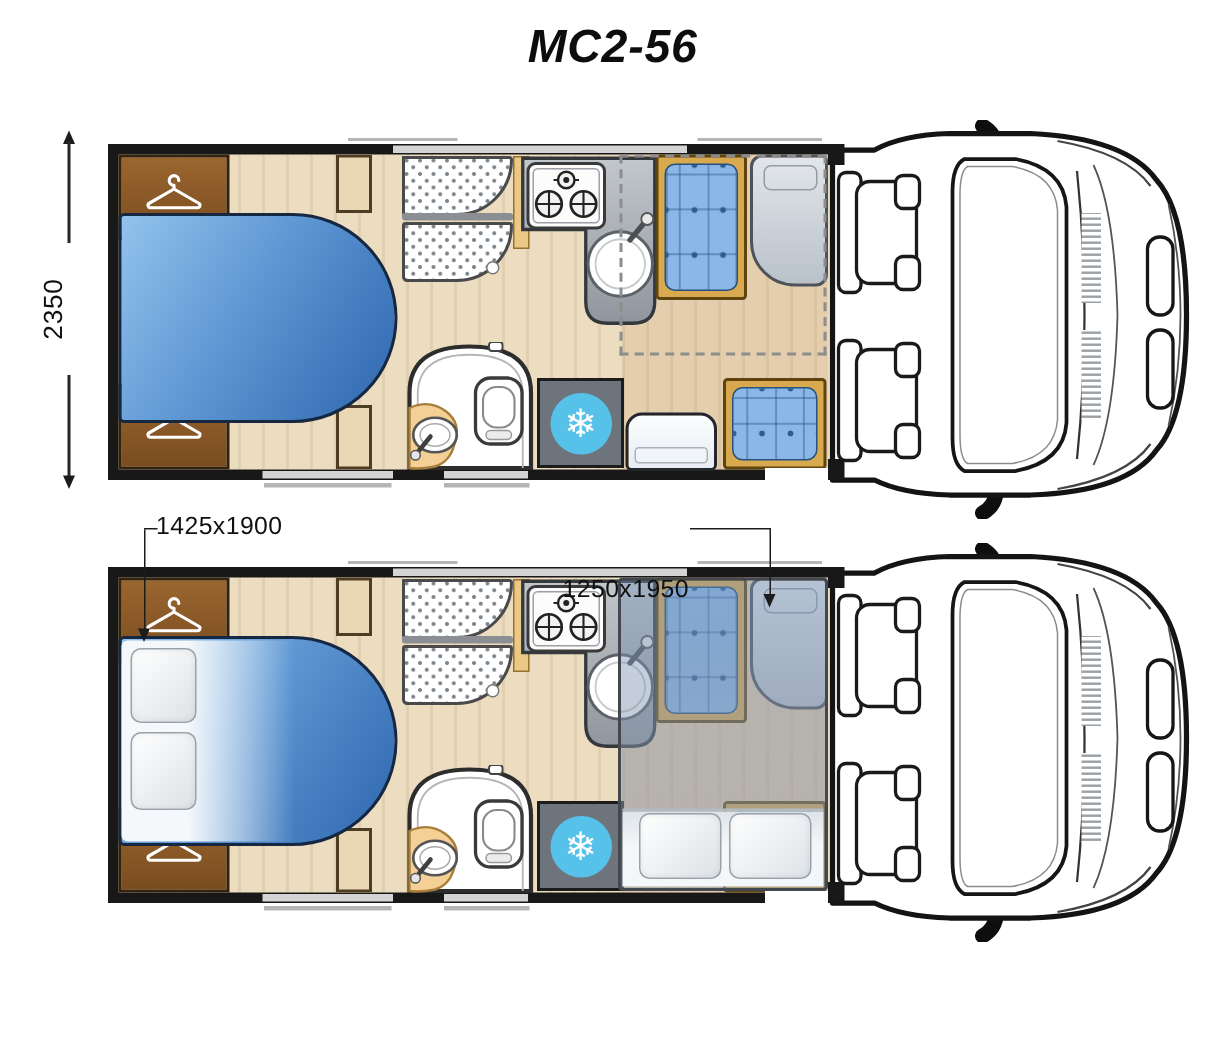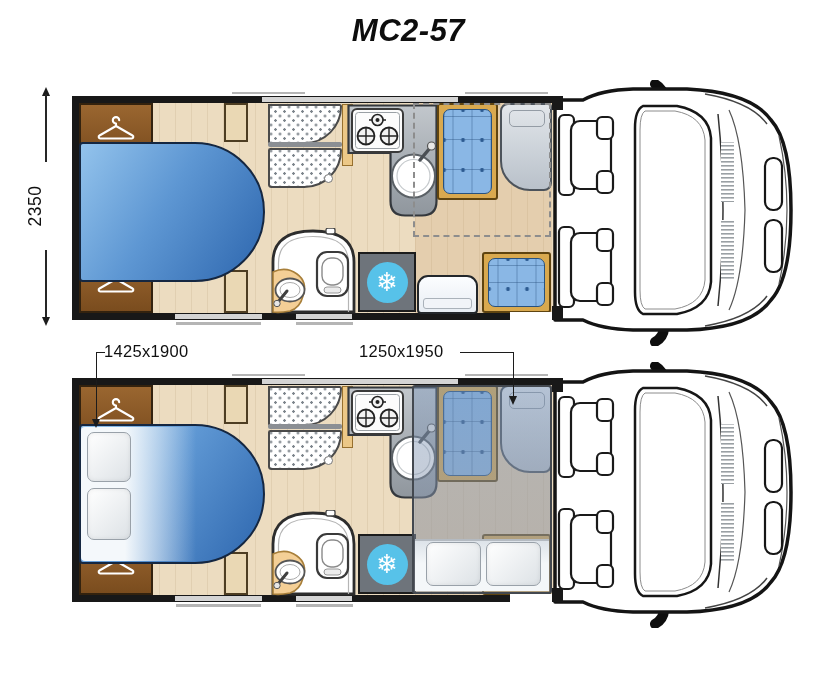--- a/index.html
+++ b/index.html
@@ -51,21 +51,21 @@
   .hline {height:1.6px; background:#1c1c1c;}
   .arrd {width:0; height:0; border-left:4.5px solid transparent; border-right:4.5px solid transparent; border-top:9px solid #1c1c1c;}
   .arru {width:0; height:0; border-left:4.5px solid transparent; border-right:4.5px solid transparent; border-bottom:9px solid #1c1c1c;}
   .dim-seg {left:45px; width:1.8px; background:#262626;}
   .dimtxt {left:-5px; top:196px; width:80px; height:20px; text-align:center; transform:rotate(-90deg); font-size:17.5px; color:#101010; letter-spacing:.5px;}
   .lbl {font-size:16.5px; color:#101010; letter-spacing:.3px; top:342px;}
 </style>
 </head>
 <body>
 
-<div class="abs title">MC2-57</div>
+<div class="abs title">MC2-56</div>
 
 <div class="abs arru" style="left:41.5px; top:87px;"></div>
 <div class="abs dim-seg" style="top:94px; height:68px;"></div>
 <div class="abs dimtxt">2350</div>
 <div class="abs dim-seg" style="top:250px; height:68px;"></div>
 <div class="abs arrd" style="left:41.5px; top:317px;"></div>
 
 <div class="plan" id="plan-day">
   <div class="abs hab"></div>
   <div class="abs tint"></div>
@@ -306,16 +306,16 @@
   </svg>
   <div class="abs wallstub" style="top:8px;"></div>
   <div class="abs wallstub" style="top:218px;"></div>
 </div>
 
 <div class="abs lbl" style="left:104px;">1425x1900</div>
 <div class="abs hline" style="left:95.5px; top:351.5px; width:9px;"></div>
 <div class="abs vline" style="left:95.5px; top:353px; height:68px;"></div>
 <div class="abs arrd" style="left:91.5px; top:419px;"></div>
 
-<div class="abs lbl" style="left:359px;">1250x1950</div>
+<div class="abs lbl" style="left:375px;margin-top:42px;">1250x1950</div>
 <div class="abs hline" style="left:460px; top:351.5px; width:54px;"></div>
 <div class="abs vline" style="left:512.5px; top:351.5px; height:46px;"></div>
 <div class="abs arrd" style="left:508.5px; top:396px;"></div>
 
 </body></html>

